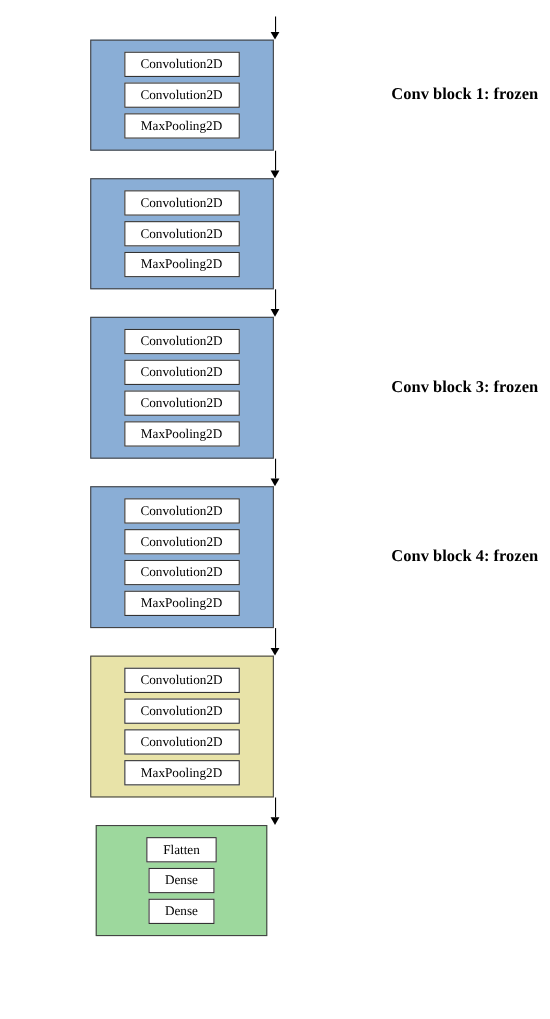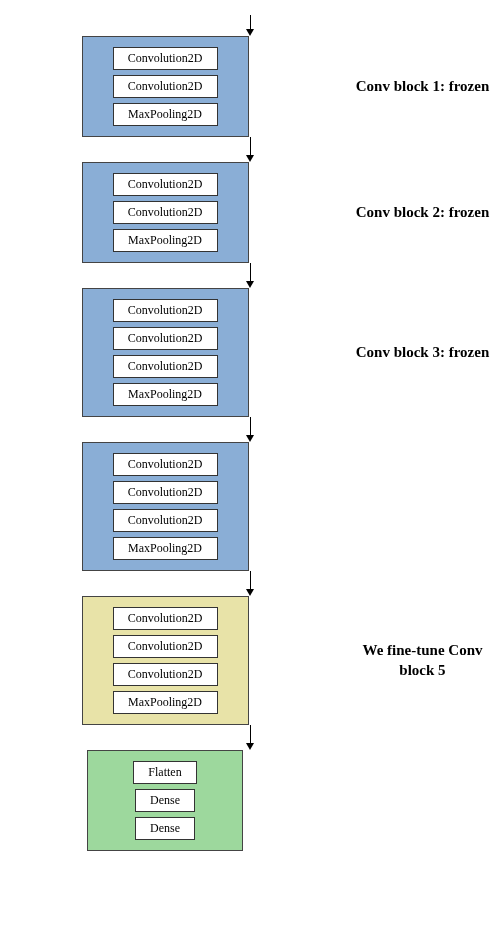--- a/index.html
+++ b/index.html
@@ -99,21 +99,20 @@
   </div>
 
   <div class="row">
     <div class="diagram-col">
       <div class="block block-blue">
         <div class="layer">Convolution2D</div>
         <div class="layer">Convolution2D</div>
         <div class="layer">MaxPooling2D</div>
       </div>
     </div>
-    <div class="label-col">Conv block 2: frozen</div>
   </div>
 
   <div class="arrow">
     <div class="arrow-line" style="height:18px"></div>
     <div class="arrow-head"></div>
   </div>
 
   <div class="row">
     <div class="diagram-col">
       <div class="block block-blue">
@@ -133,37 +132,37 @@
 
   <div class="row">
     <div class="diagram-col">
       <div class="block block-blue">
         <div class="layer">Convolution2D</div>
         <div class="layer">Convolution2D</div>
         <div class="layer">Convolution2D</div>
         <div class="layer">MaxPooling2D</div>
       </div>
     </div>
+    <div class="label-col">Conv block 4: frozen</div>
   </div>
 
   <div class="arrow">
     <div class="arrow-line" style="height:18px"></div>
     <div class="arrow-head"></div>
   </div>
 
   <div class="row">
     <div class="diagram-col">
       <div class="block block-yellow">
         <div class="layer">Convolution2D</div>
         <div class="layer">Convolution2D</div>
         <div class="layer">Convolution2D</div>
         <div class="layer">MaxPooling2D</div>
       </div>
     </div>
-    <div class="label-col">We fine-tune Conv block 5</div>
   </div>
 
   <div class="arrow">
     <div class="arrow-line" style="height:18px"></div>
     <div class="arrow-head"></div>
   </div>
 
   <div class="row">
     <div class="diagram-col">
       <div class="block block-green" style="padding-left:45px;padding-right:45px;">

